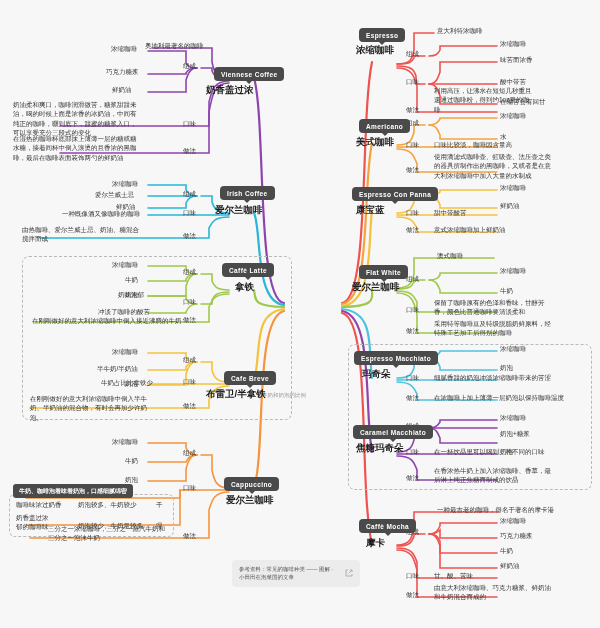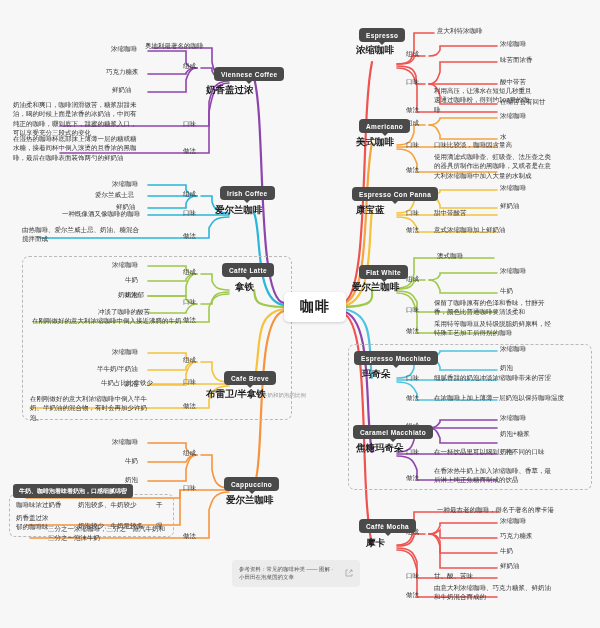--- a/index.html
+++ b/index.html
@@ -258,23 +258,20 @@
         <path d="M197,455 C190,455 188,458 186,462 L186,462 L148,462"></path>
         <path d="M197,455 C190,455 188,462 186,469 L186,481 L148,481"></path>
         <path d="M229,490 L212,490 L192,490 L180,490"></path>
         <path d="M180,490 L180,498 L26,498"></path>
         <path d="M180,490 L180,525 L26,525"></path>
         <path d="M229,492 C214,492 212,500 209,510 L209,538 L192,538 L30,538"></path>
       </g>
     </g>
   </svg>
 
-  <div class="center-node">
-    <span>咖啡</span>
-  </div>
 
   <div class="dash-box" style="left:22px; top:256px; width:270px; height:164px;"></div>
   <div class="dash-box" style="left:348px; top:344px; width:244px; height:146px;"></div>
 
   <div class="badge" style="left:359px; top:28px;">Espresso</div>
   <div class="branch-title" style="left:356px; top:44px;">浓缩咖啡</div>
   <div class="leaf nowrap" style="left:437px; top:26px;">意大利特浓咖啡</div>
   <div class="lvl2" style="left:406px; top:50px;">组成</div>
   <div class="leaf nowrap" style="left:500px; top:39px;">浓缩咖啡</div>
   <div class="lvl2" style="left:406px; top:78px;">口味</div>

